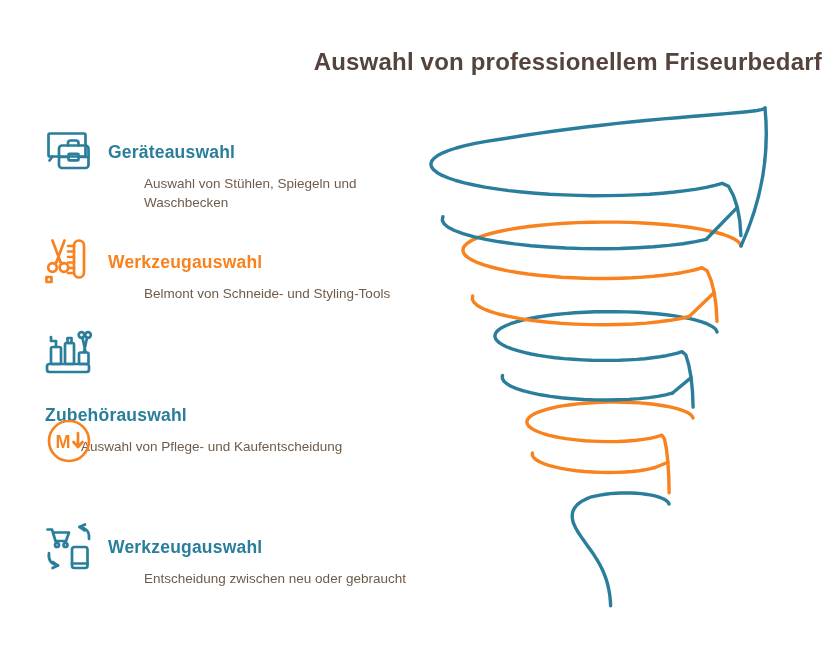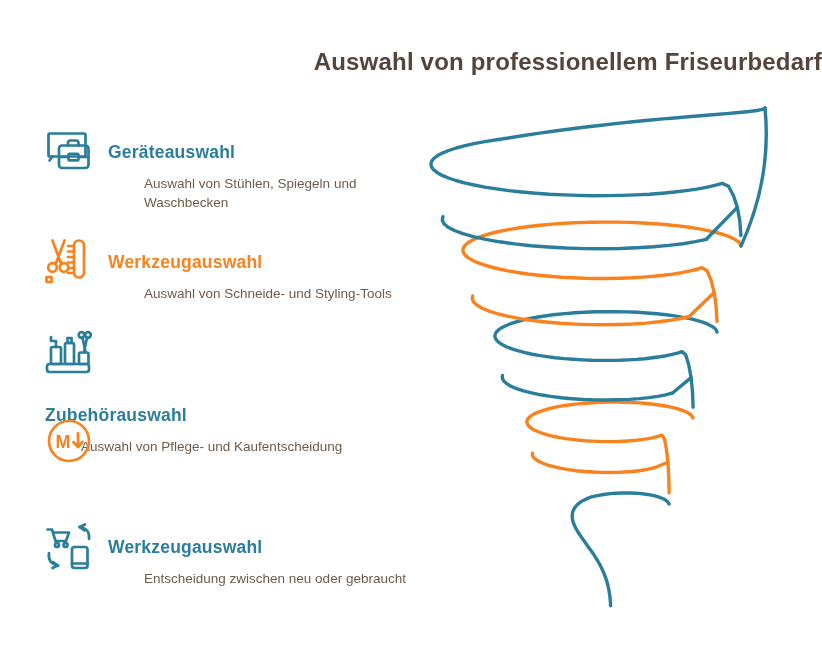--- a/index.html
+++ b/index.html
@@ -52,21 +52,21 @@
         <path d="M29 9 h-6 M29 14.5 h-6 M29 20 h-6 M29 25.5 h-6 M29 31 h-6 M29 36 h-6"></path>
         <path d="M7.5 3.5 L15.5 25 M19.5 3.5 L11.5 25"></path>
         <path d="M15.5 25 L17.3 26.8 M11.5 25 L9.7 26.8"></path>
         <circle cx="7.5" cy="30.5" r="4.3"></circle>
         <circle cx="19" cy="30.5" r="4.3"></circle>
         <rect x="1.5" y="40" width="5" height="5"></rect>
       </svg>
     </div>
     <div class="txt">
       <div class="heading">Werkzeugauswahl</div>
-      <div class="desc">Auswahl von Schneide- und Styling-Tools</div>
+      <div class="desc">Belmont von Schneide- und Styling-Tools</div>
     </div>
   </div>
 
   <div class="step step--teal" style="top:327px;flex-direction:column;">
     <div class="icon-box">
       <svg viewBox="0 0 48 48">
         <rect x="2" y="37" width="42" height="8" rx="2.5"></rect>
         <rect x="6" y="20" width="10" height="17" rx="1.5"></rect>
         <path d="M11 20 v-6 h-5 v-4"></path>
         <rect x="20" y="16" width="9" height="21" rx="1.5"></rect>

